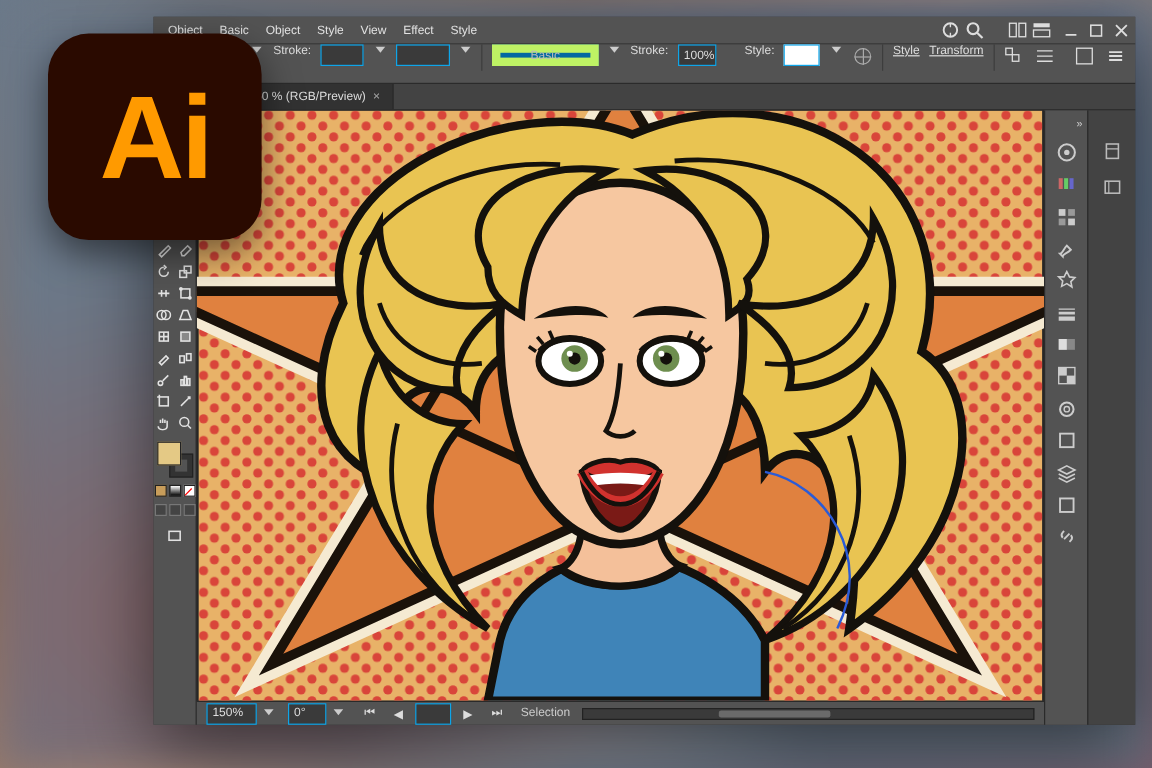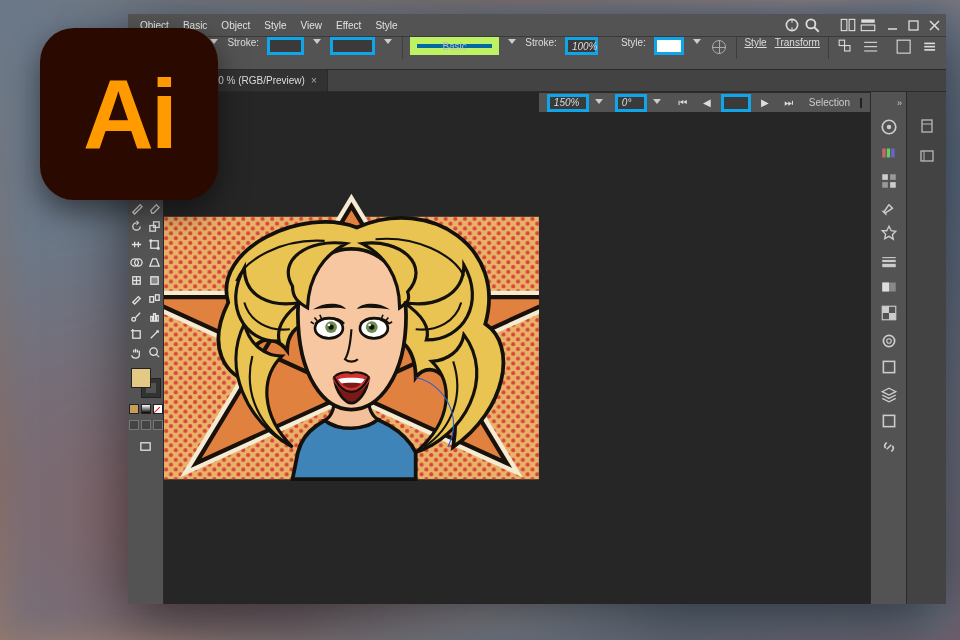--- a/index.html
+++ b/index.html
@@ -31,21 +31,21 @@
   
   .optionsbar {
     height: 34px; background: #535353; border-top:1px solid #3a3a3a; border-bottom:1px solid #2b2b2b;
     display:flex; align-items:flex-start; gap:8px; padding:0 8px; font-size:10px; color:#ddd;
   }
   .swatch { width:22px; height:22px; background:#fff; border:1px solid #999; position:relative; }
   .swatch.noFill { background:#fff; }
   .swatch.noFill::after{ content:""; position:absolute; left:-2px; right:-2px; top:50%; height:2px; background:#d33; transform:rotate(-45deg);}
   .drop { width:12px;height:12px;display:inline-block; }
   .drop::after{content:"";display:block;margin:2px auto;width:0;height:0;border-left:4px solid transparent;border-right:4px solid transparent;border-top:5px solid #ccc;}
-  .field { background:#3a3a3a; border:3px solid #0ea5e9; height:18px; padding:0 4px; display:flex; align-items:center; min-width:30px; color:#ddd;font-style:italic;}
+  .field { background:#3a3a3a; border:1px solid #0ea5e9; height:18px; padding:0 4px; display:flex; align-items:center; min-width:30px; color:#ddd;}
   .pill { background:#0369a1; border:7px solid #bef264; height:18px; width:100px; display:flex; align-items:center; justify-content:center; color:#bbb;}
   .optionsbar .lbl{color:#ddd;}
   .sep{width:1px;height:22px;background:#3d3d3d;}
   .iconbtn{width:20px;height:20px;display:inline-flex;align-items:center;justify-content:center;color:#ddd;}
   .globe{width:14px;height:14px;border:1px solid #aaa;border-radius:50%;position:relative;}
   .globe::before{content:"";position:absolute;left:50%;top:-1px;bottom:-1px;width:1px;background:#aaa;}
   .globe::after{content:"";position:absolute;top:50%;left:-1px;right:-1px;height:1px;background:#aaa;}
 
   
   .tabbar{height:22px;background:#434343;display:flex;align-items:stretch;border-bottom:1px solid #2a2a2a;}
@@ -57,21 +57,21 @@
   .toolbar{width:36px;background:#535353;border-right:1px solid #2a2a2a;padding:4px 2px;display:flex;flex-direction:column;gap:2px;align-items:center;}
   .tool-grid{display:grid;grid-template-columns:16px 16px;gap:2px;}
   .tool{width:16px;height:16px;display:flex;align-items:center;justify-content:center;color:#e2e2e2;font-size:11px;}
   .tool svg{width:13px;height:13px;stroke:#e2e2e2;fill:none;stroke-width:1.4;}
   .tool-fillstroke{width:30px;height:30px;position:relative;margin-top:6px;}
   .tool-fillstroke .fill{position:absolute;left:0;top:0;width:20px;height:20px;background:#e4c985;border:1px solid #222;}
   .tool-fillstroke .stroke{position:absolute;right:0;bottom:0;width:20px;height:20px;background:#333;border:1px solid #222;}
   .tool-fillstroke .stroke::after{content:"";position:absolute;inset:4px;background:#535353;}
   .mini-swatches{display:flex;gap:2px;margin-top:4px;}
   .mini-swatches div{width:10px;height:10px;border:1px solid #222;}
-  .canvas-wrap{flex:1;position:relative;background:#262626;display:flex;}
+  .canvas-wrap{flex:1;position:relative;background:#262626;display:flex;flex-direction:column;}
   .canvas{flex:1;position:relative;overflow:hidden;}
   .right-strip{width:36px;background:#535353;border-left:1px solid #2a2a2a;display:flex;flex-direction:column;align-items:center;padding:6px 0;gap:10px;}
   .right-strip .grp{display:flex;flex-direction:column;gap:8px;align-items:center;}
   .right-strip .ic{width:18px;height:18px;color:#ddd;display:flex;align-items:center;justify-content:center;}
   .panel-dock{width:40px;background:#434343;border-left:1px solid #2a2a2a;display:flex;flex-direction:column;align-items:center;gap:14px;padding-top:26px;}
   .panel-dock svg{width:16px;height:16px;stroke:#bbb;fill:none;}
 
   
   .statusbar{height:20px;background:#535353;border-top:1px solid #2a2a2a;display:flex;align-items:center;gap:10px;padding:0 8px;font-size:10px;color:#ccc;}
   .statusbar .seg{display:flex;align-items:center;gap:4px;}

